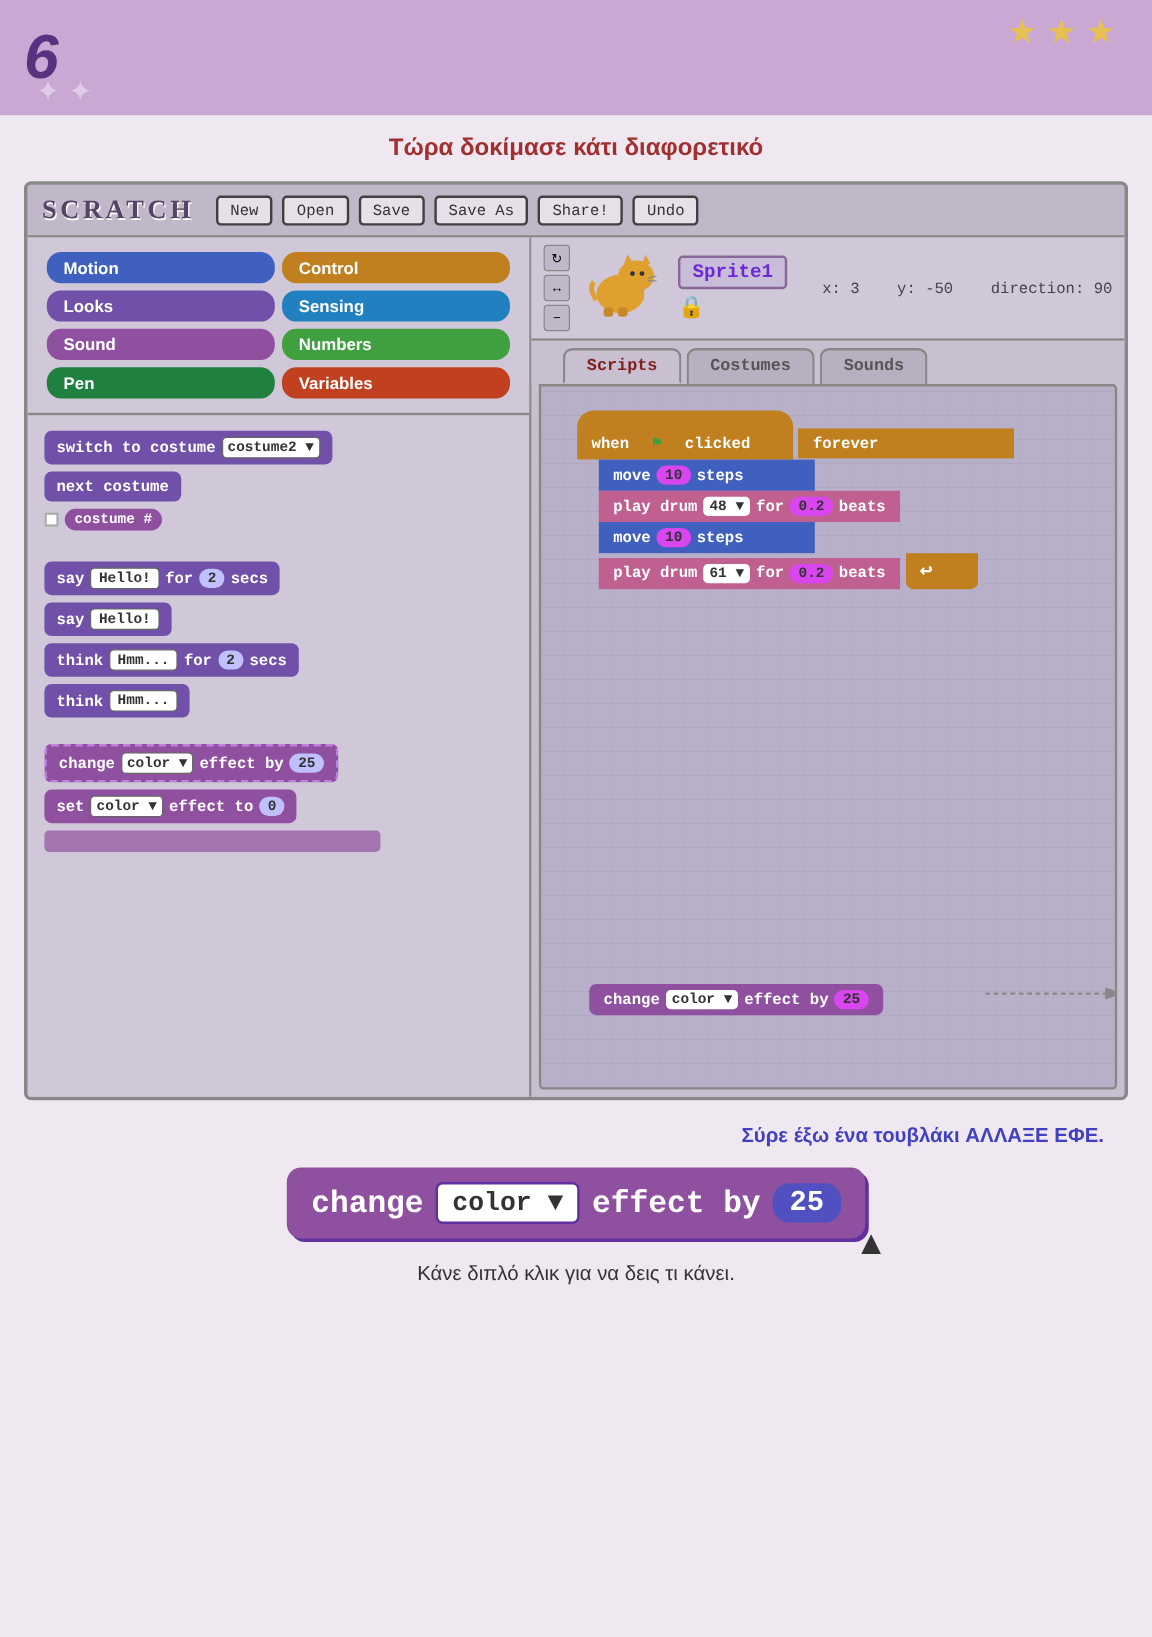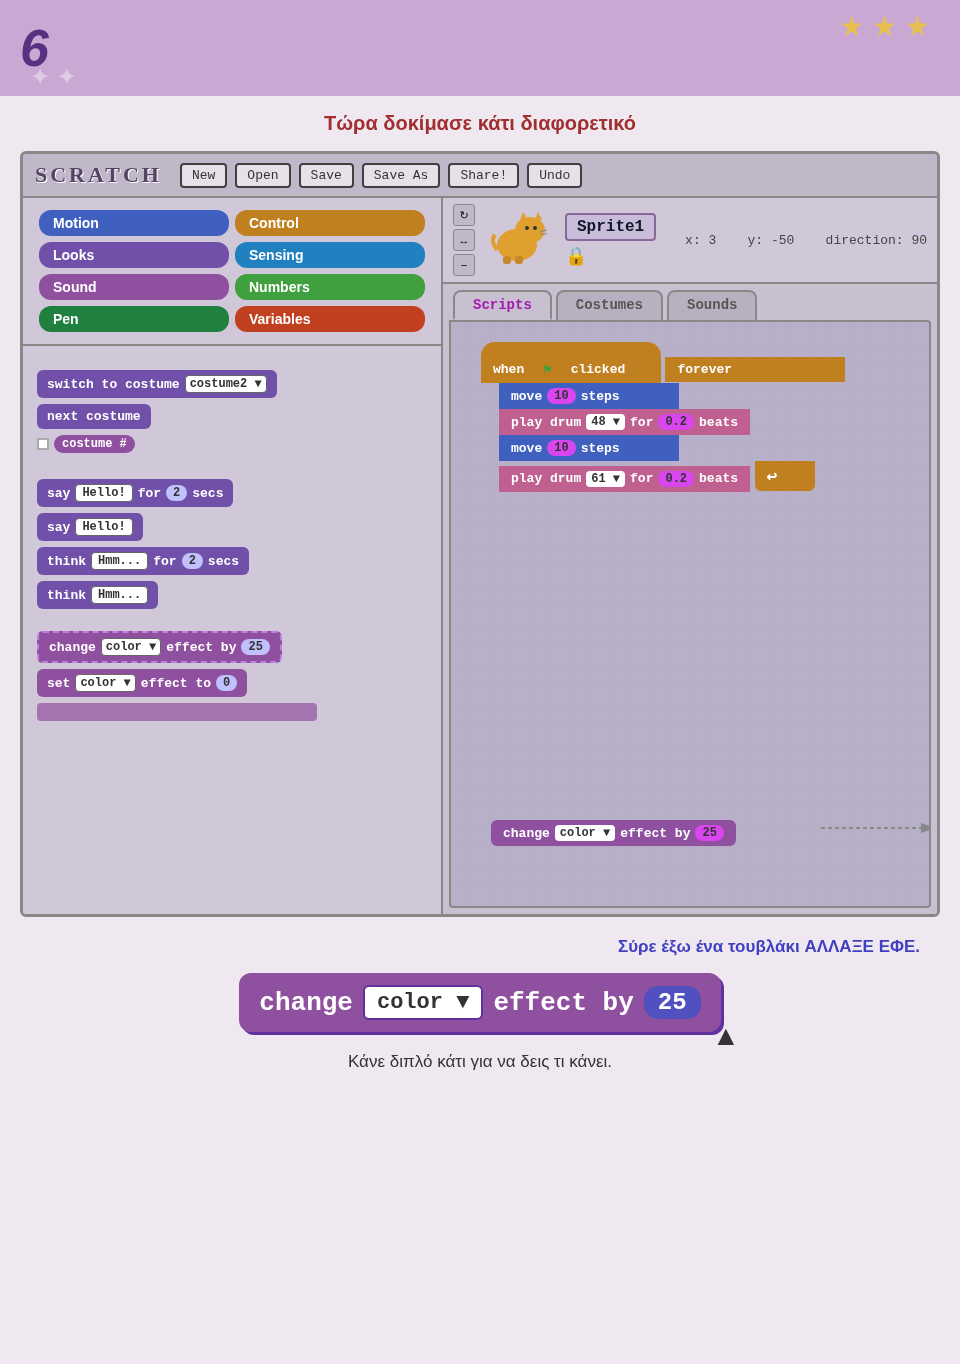--- a/index.html
+++ b/index.html
@@ -126,21 +126,21 @@
     .cat-looks    { background: #7050a8; }
     .cat-sensing  { background: #2080c0; }
     .cat-sound    { background: #9050a0; }
     .cat-numbers  { background: #40a040; }
     .cat-pen      { background: #208040; }
     .cat-variables{ background: #c04020; }
 
     
     .blocks-palette {
       flex: 1;
-      padding: 24px 14px;
+      padding: 13px 14px;
       overflow-y: auto;
       display: flex;
       flex-direction: column;
       gap: 6px;
     }
 
     
     .block {
       display: inline-flex;
       align-items: center;
@@ -239,21 +239,21 @@
       position: relative;
     }
     .sprite-name-box {
       background: #c8bcd8;
       border: 2px solid #886898;
       border-radius: 4px;
       padding: 3px 10px;
       font-size: 16px;
       font-weight: bold;
       font-family: 'Courier New', monospace;
-      color: #0f172a;
+      color: #6d28d9;
     }
     .sprite-lock {
       font-size: 18px;
       color: #666;
     }
     .sprite-coords {
       margin-left: auto;
       font-family: 'Courier New', monospace;
       font-size: 13px;
       color: #444;
@@ -274,23 +274,24 @@
       font-size: 14px;
       font-weight: bold;
       font-family: 'Courier New', monospace;
       cursor: pointer;
       background: #b8b0c0;
       color: #555;
       margin-right: 4px;
     }
     .tab.active {
       background: #c8c0d0;
-      color: #a21caf;
+      color: #7f1d1d;
       border-bottom: 2px solid #c8c0d0;
       z-index: 1;
+      margin-left: 16px;
     }
 
     
     .scripts-area {
       flex: 1;
       background: #b8b0c8;
       border: 2px solid #888;
       margin: 0 6px 6px;
       border-radius: 0 4px 4px 4px;
       position: relative;
@@ -707,15 +708,15 @@
       <span class="big-block-input">
         <span>color</span> ▼
       </span>
       <span>effect by</span>
       <span class="big-block-number">25</span>
     </div>
 
     <div class="cursor-icon">▲</div>
   </div>
 
-  <div class="click-instruction">Κάνε διπλό κάτι για να δεις τι κάνει.</div>
+  <div class="click-instruction">Κάνε διπλό κλικ για να δεις τι κάνει.</div>
 
 </div>
 
 </body></html>

